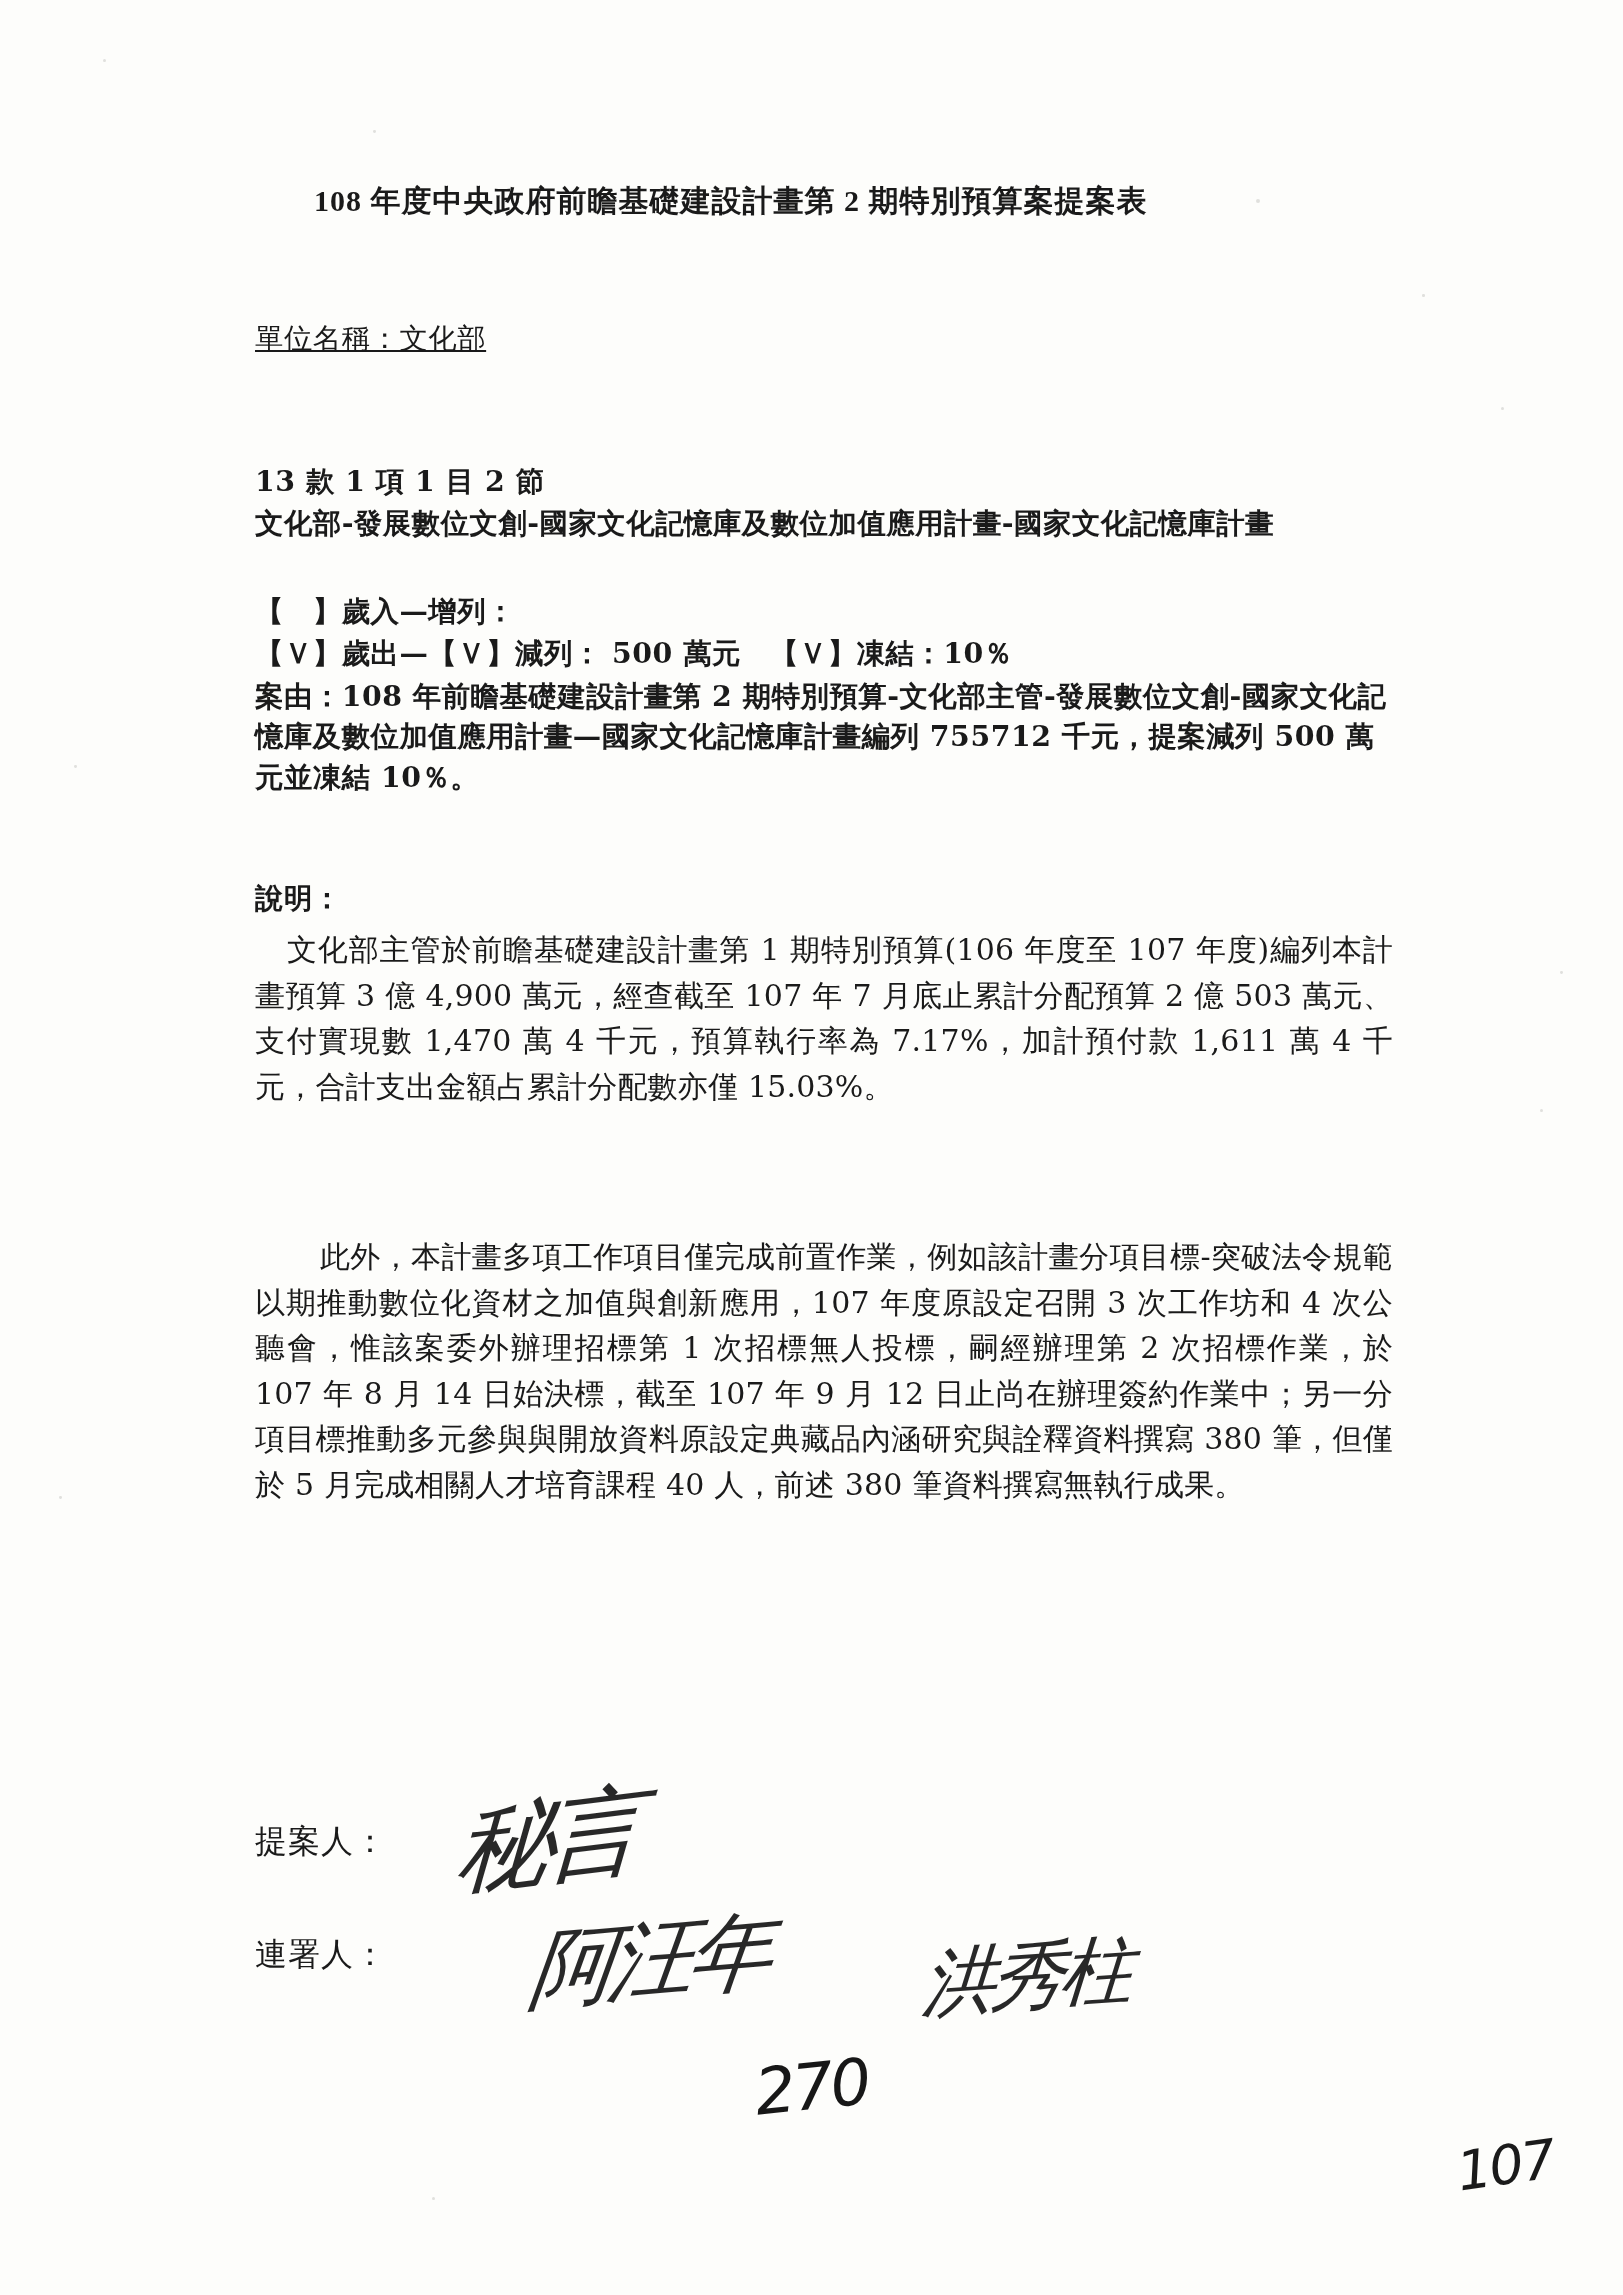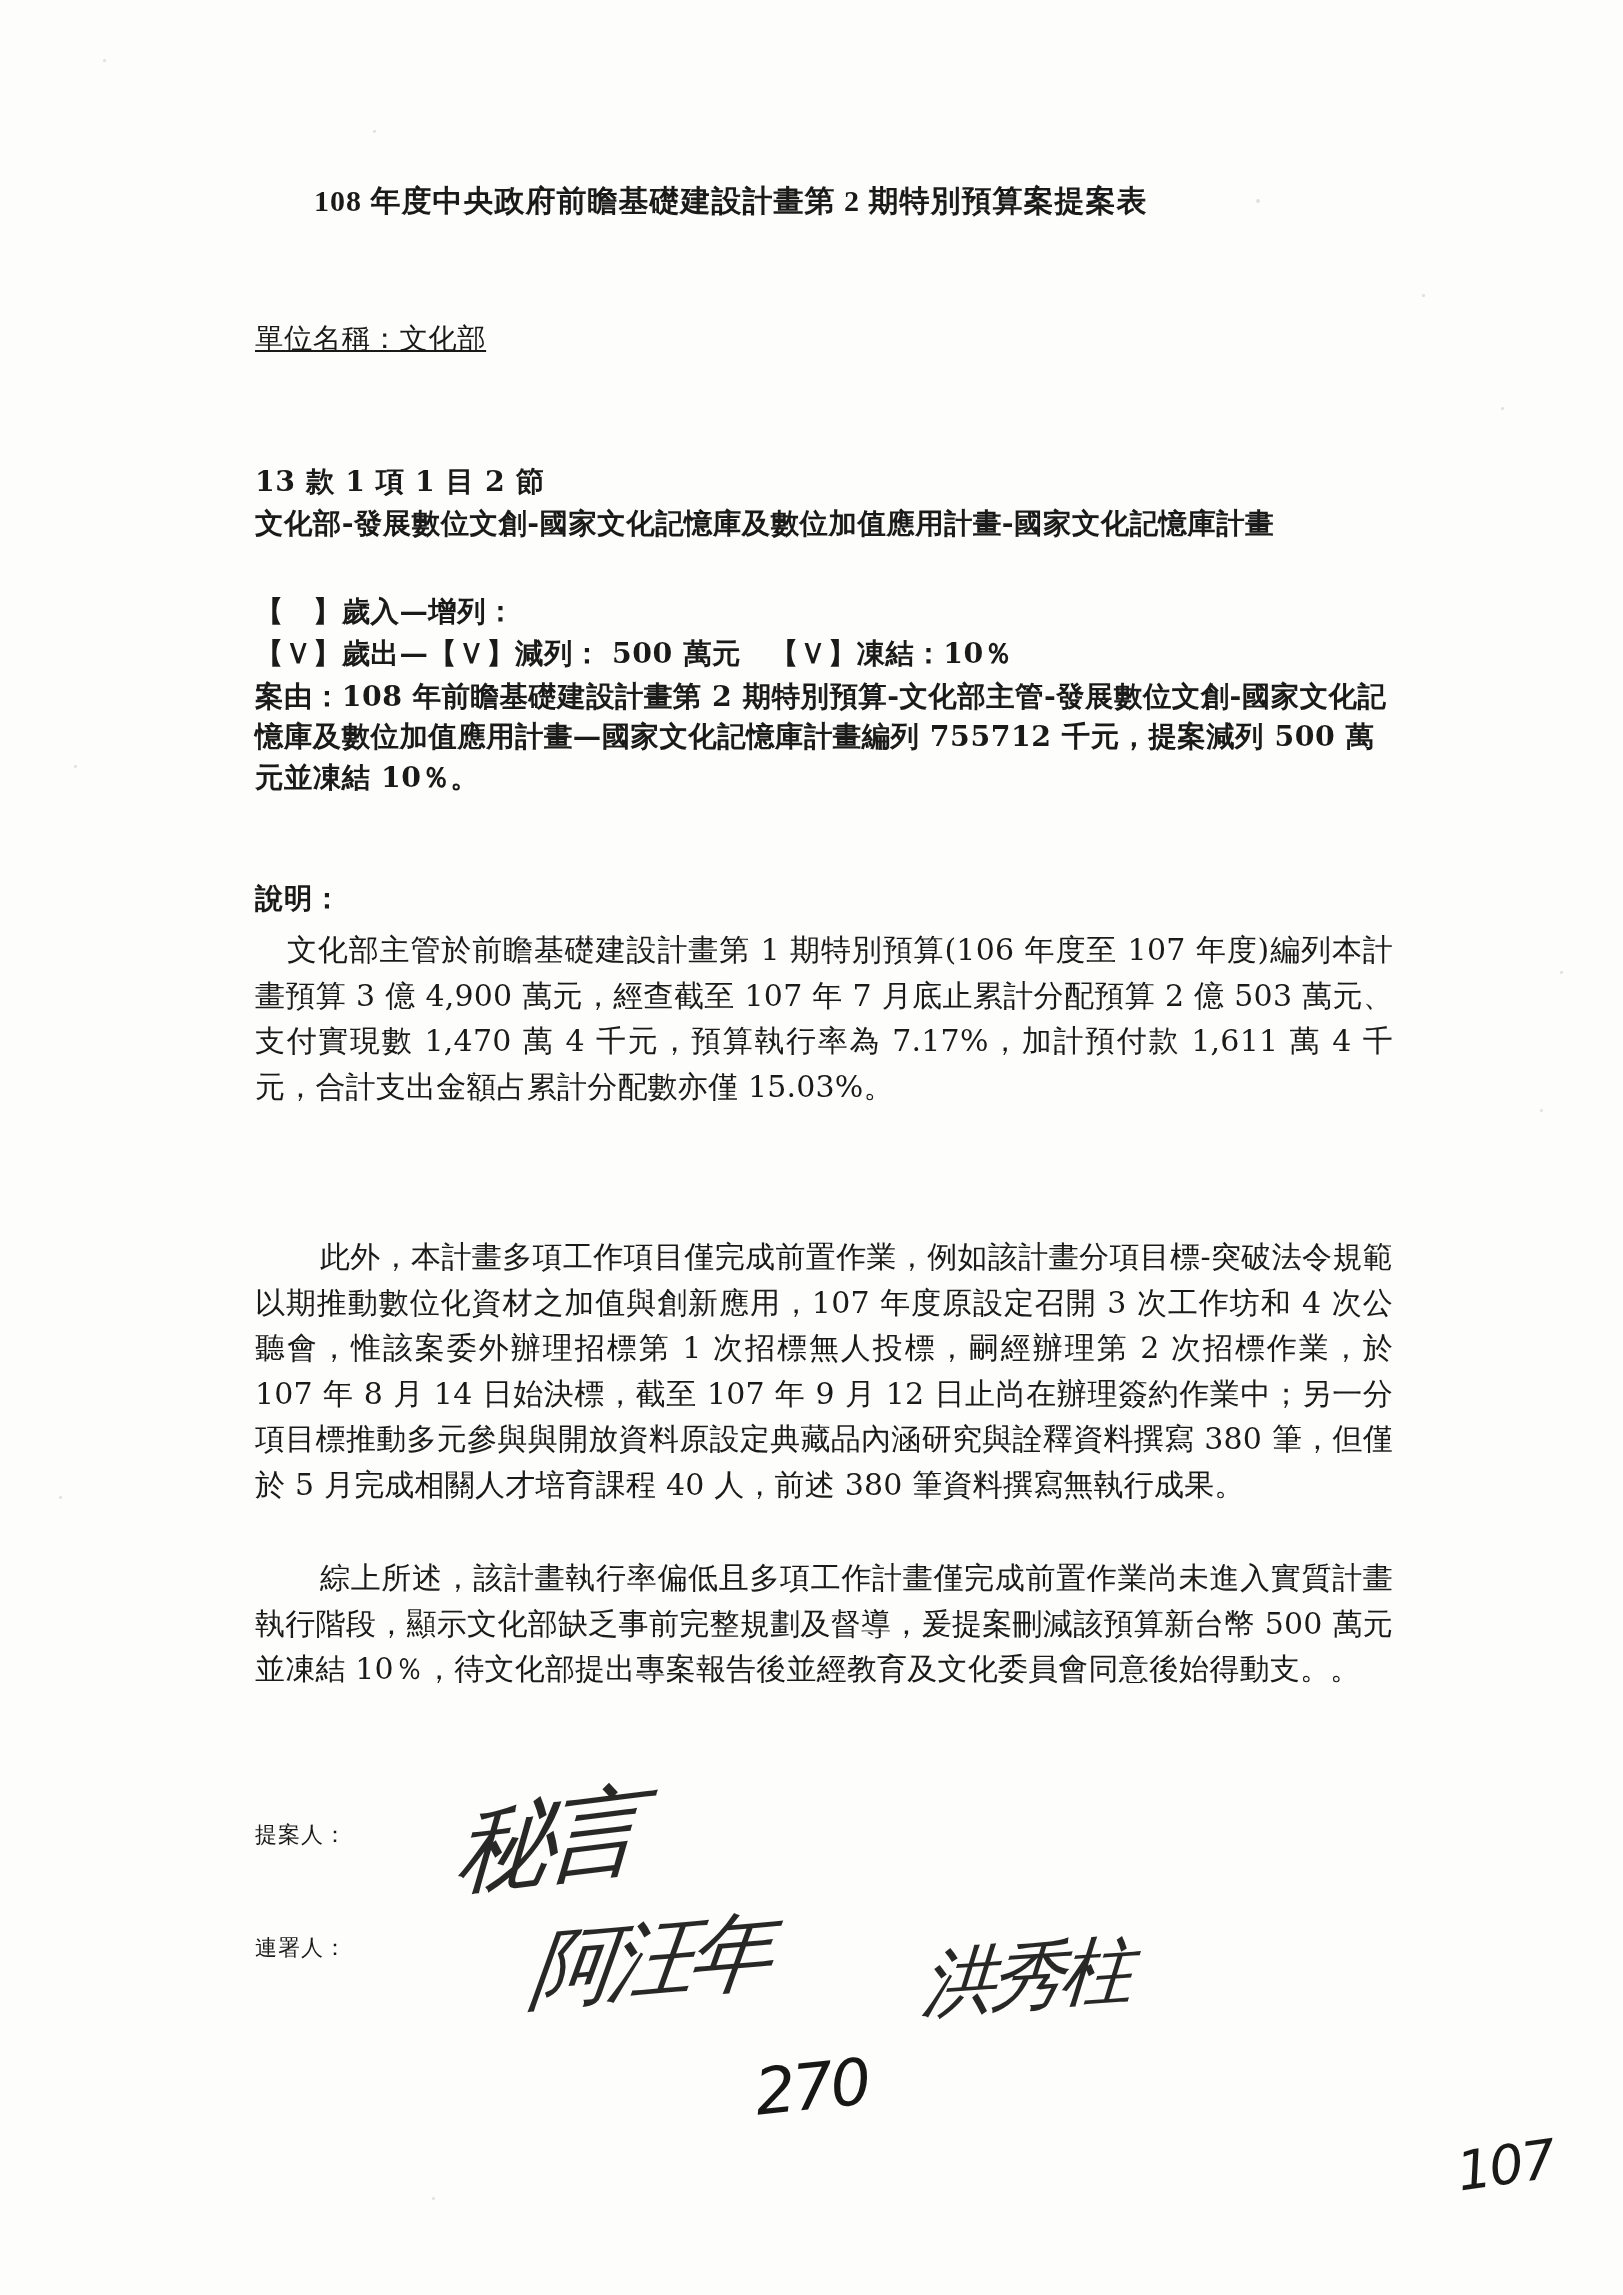--- a/index.html
+++ b/index.html
@@ -83,21 +83,21 @@
   .p1 { top: 927px; }
   .p2 { top: 1187px; margin-top: 47px; }
   .p3 { top: 1555px; }
 
   .indent1 { text-indent: 32px; }
   .indent2 { text-indent: 65px; }
 
   .signature-row {
     position: absolute;
     left: 255px;
-    font-size: 22px;
+    font-size: 32px;
     font-weight: 400;
     letter-spacing: 1px;
   }
   .sig-proposer { top: 1820px; }
   .sig-cosigner { top: 1933px; }
 
   .handwriting {
     position: absolute;
     font-family: "DejaVu Sans", sans-serif;
     color: #171717;
@@ -191,21 +191,20 @@
   <div class="block reason-block">
     <div class="line">案由：108 年前瞻基礎建設計畫第 2 期特別預算-文化部主管-發展數位文創-國家文化記憶庫及數位加值應用計畫—國家文化記憶庫計畫編列 755712 千元，提案減列 500 萬元並凍結 10％。</div>
   </div>
 
   <div class="block desc-label">
     <div class="line">說明：</div>
   </div>
 
   <div class="block para p1 indent1">文化部主管於前瞻基礎建設計畫第 1 期特別預算(106 年度至 107 年度)編列本計畫預算 3 億 4,900 萬元，經查截至 107 年 7 月底止累計分配預算 2 億 503 萬元、支付實現數 1,470 萬 4 千元，預算執行率為 7.17%，加計預付款 1,611 萬 4 千元，合計支出金額占累計分配數亦僅 15.03%。</div>
   <div class="block para p2 indent2">此外，本計畫多項工作項目僅完成前置作業，例如該計畫分項目標-突破法令規範以期推動數位化資材之加值與創新應用，107 年度原設定召開 3 次工作坊和 4 次公聽會，惟該案委外辦理招標第 1 次招標無人投標，嗣經辦理第 2 次招標作業，於 107 年 8 月 14 日始決標，截至 107 年 9 月 12 日止尚在辦理簽約作業中；另一分項目標推動多元參與與開放資料原設定典藏品內涵研究與詮釋資料撰寫 380 筆，但僅於 5 月完成相關人才培育課程 40 人，前述 380 筆資料撰寫無執行成果。</div>
-  <div class="block para p3 indent2">綜上所述，該計畫執行率偏低且多項工作計畫僅完成前置作業尚未進入實質計畫執行階段，顯示文化部缺乏事前完整規劃及督導，爰提案刪減該預算新台幣 500 萬元並凍結 10％，待文化部提出專案報告後並經教育及文化委員會同意後始得動支。。</div>
 
   <div class="signature-row sig-proposer">提案人：</div>
   <div class="signature-row sig-cosigner">連署人：</div>
 
   <div class="handwriting hw1">秘言</div>
   <div class="handwriting hw2">阿汪年</div>
   <div class="handwriting hw3">洪秀柱</div>
   <div class="handwriting hw-num">270</div>
 
   <div class="page-number-hw">107</div>

